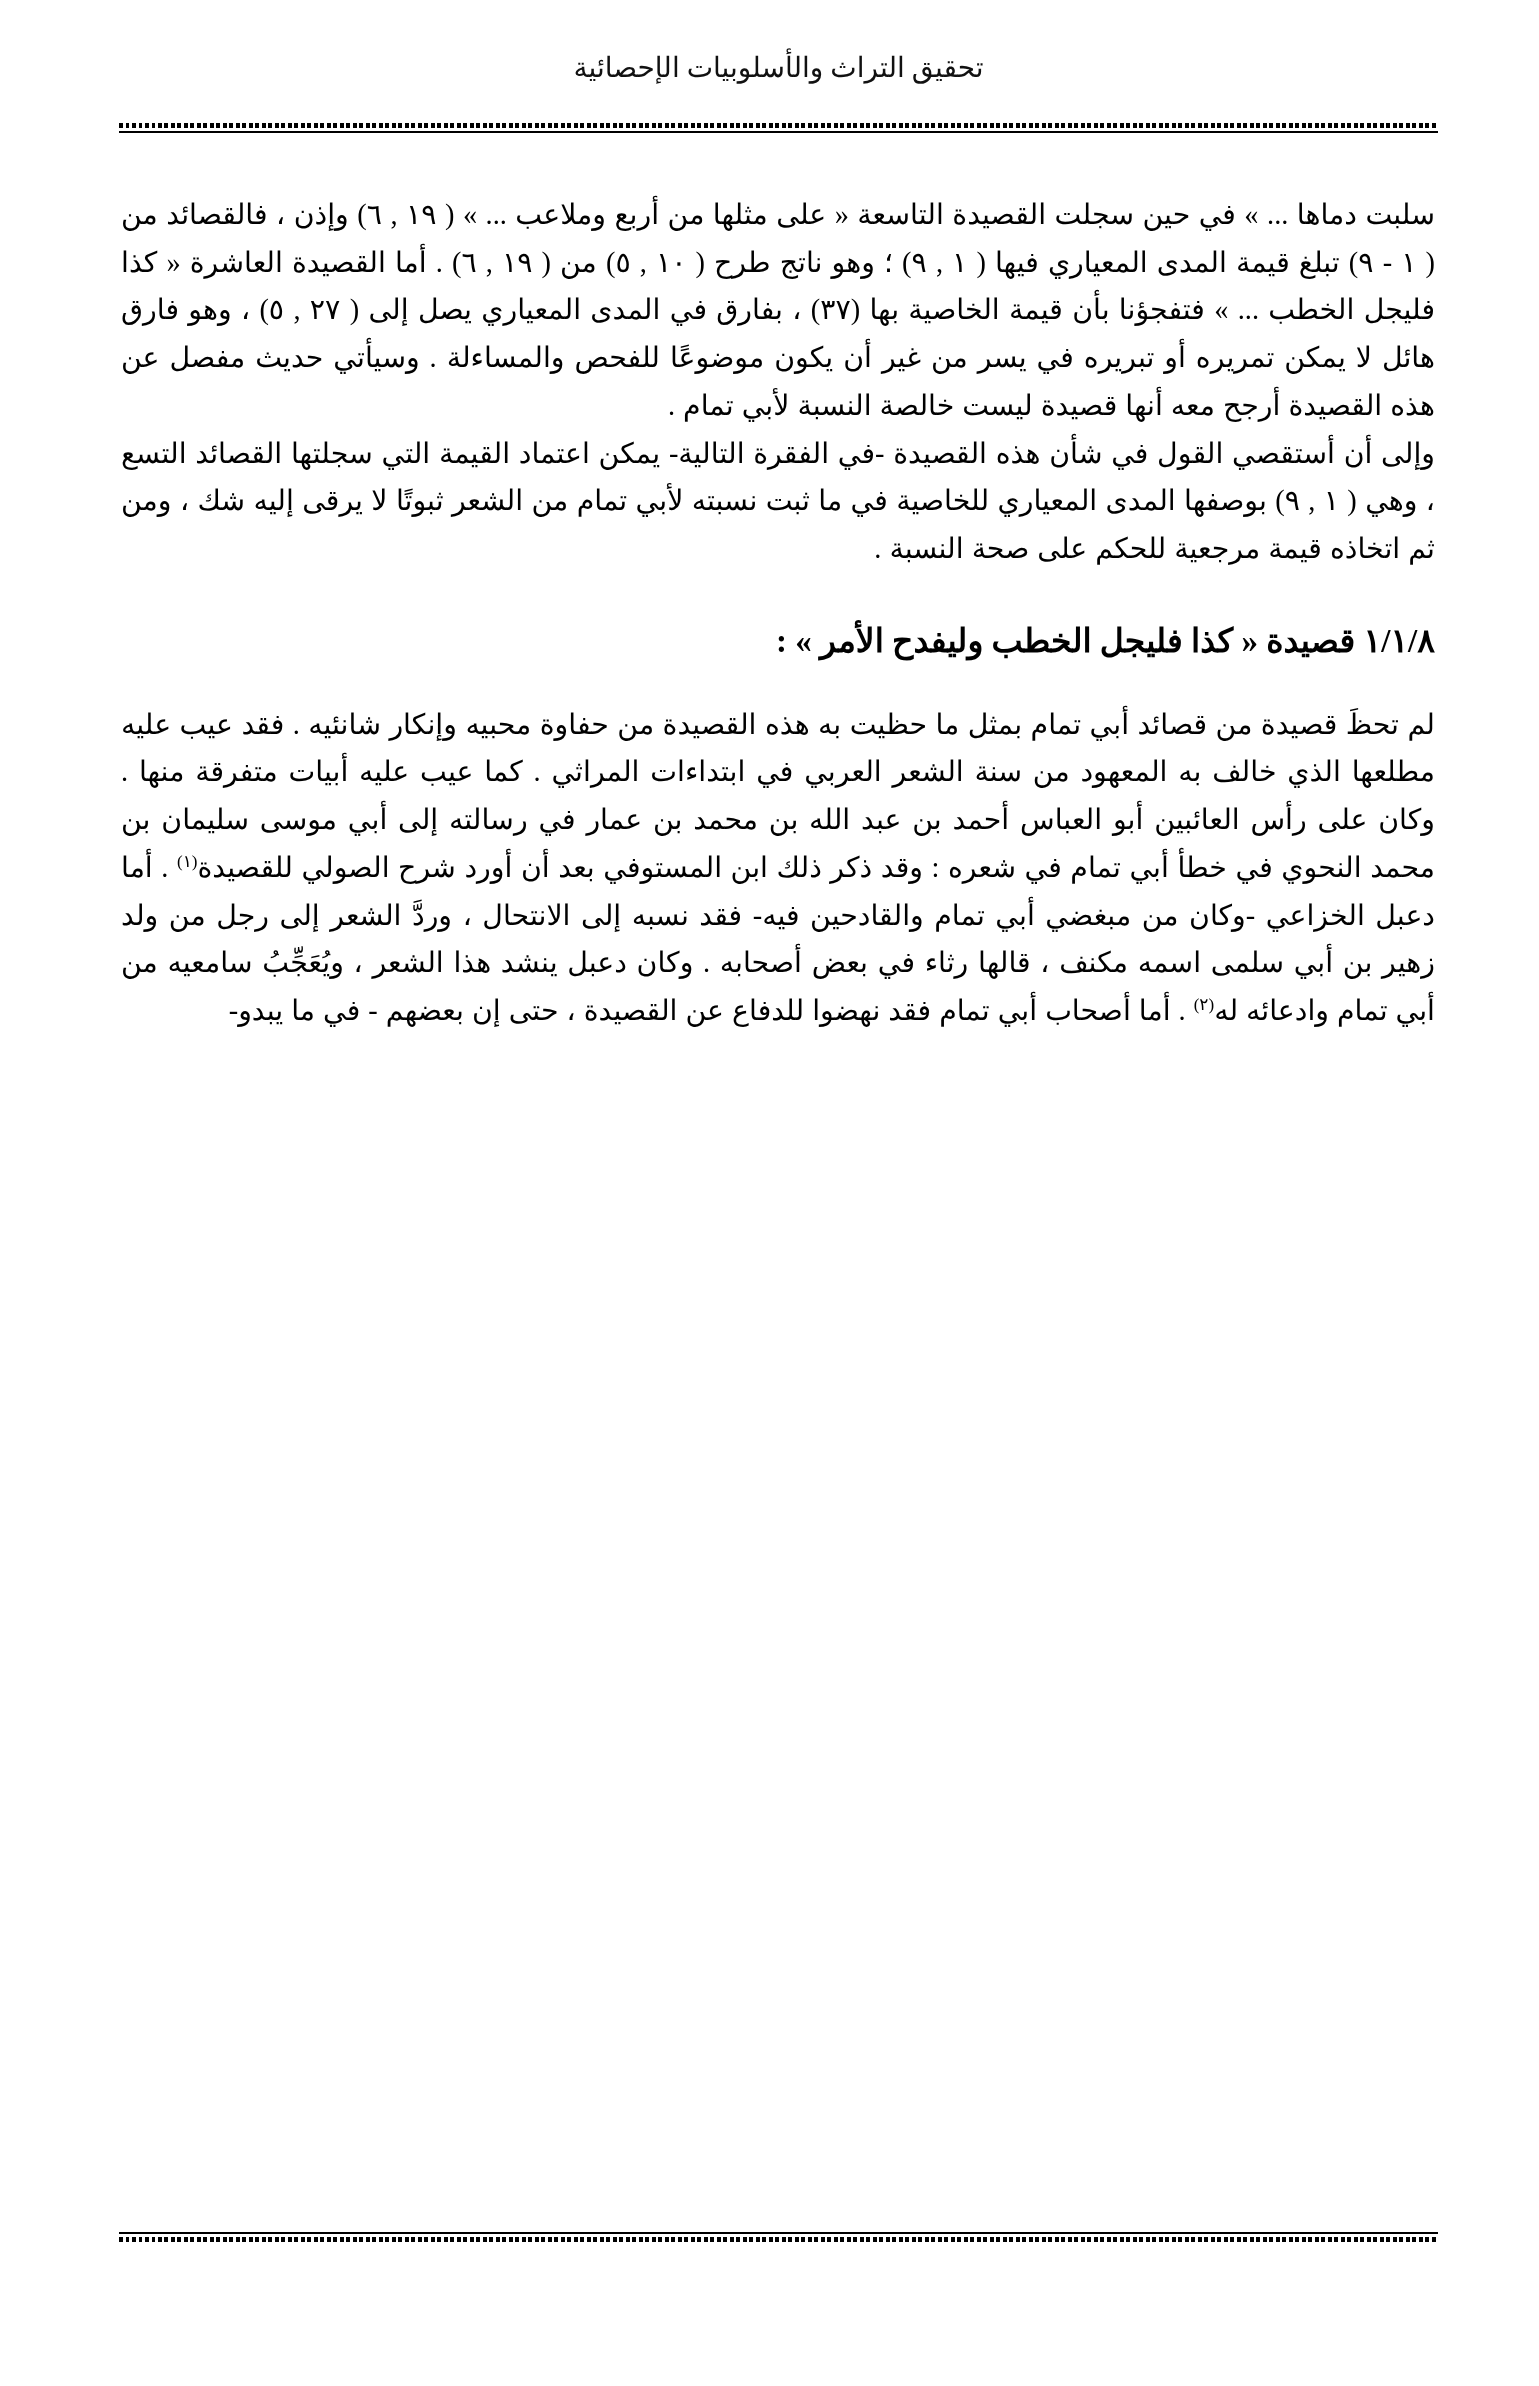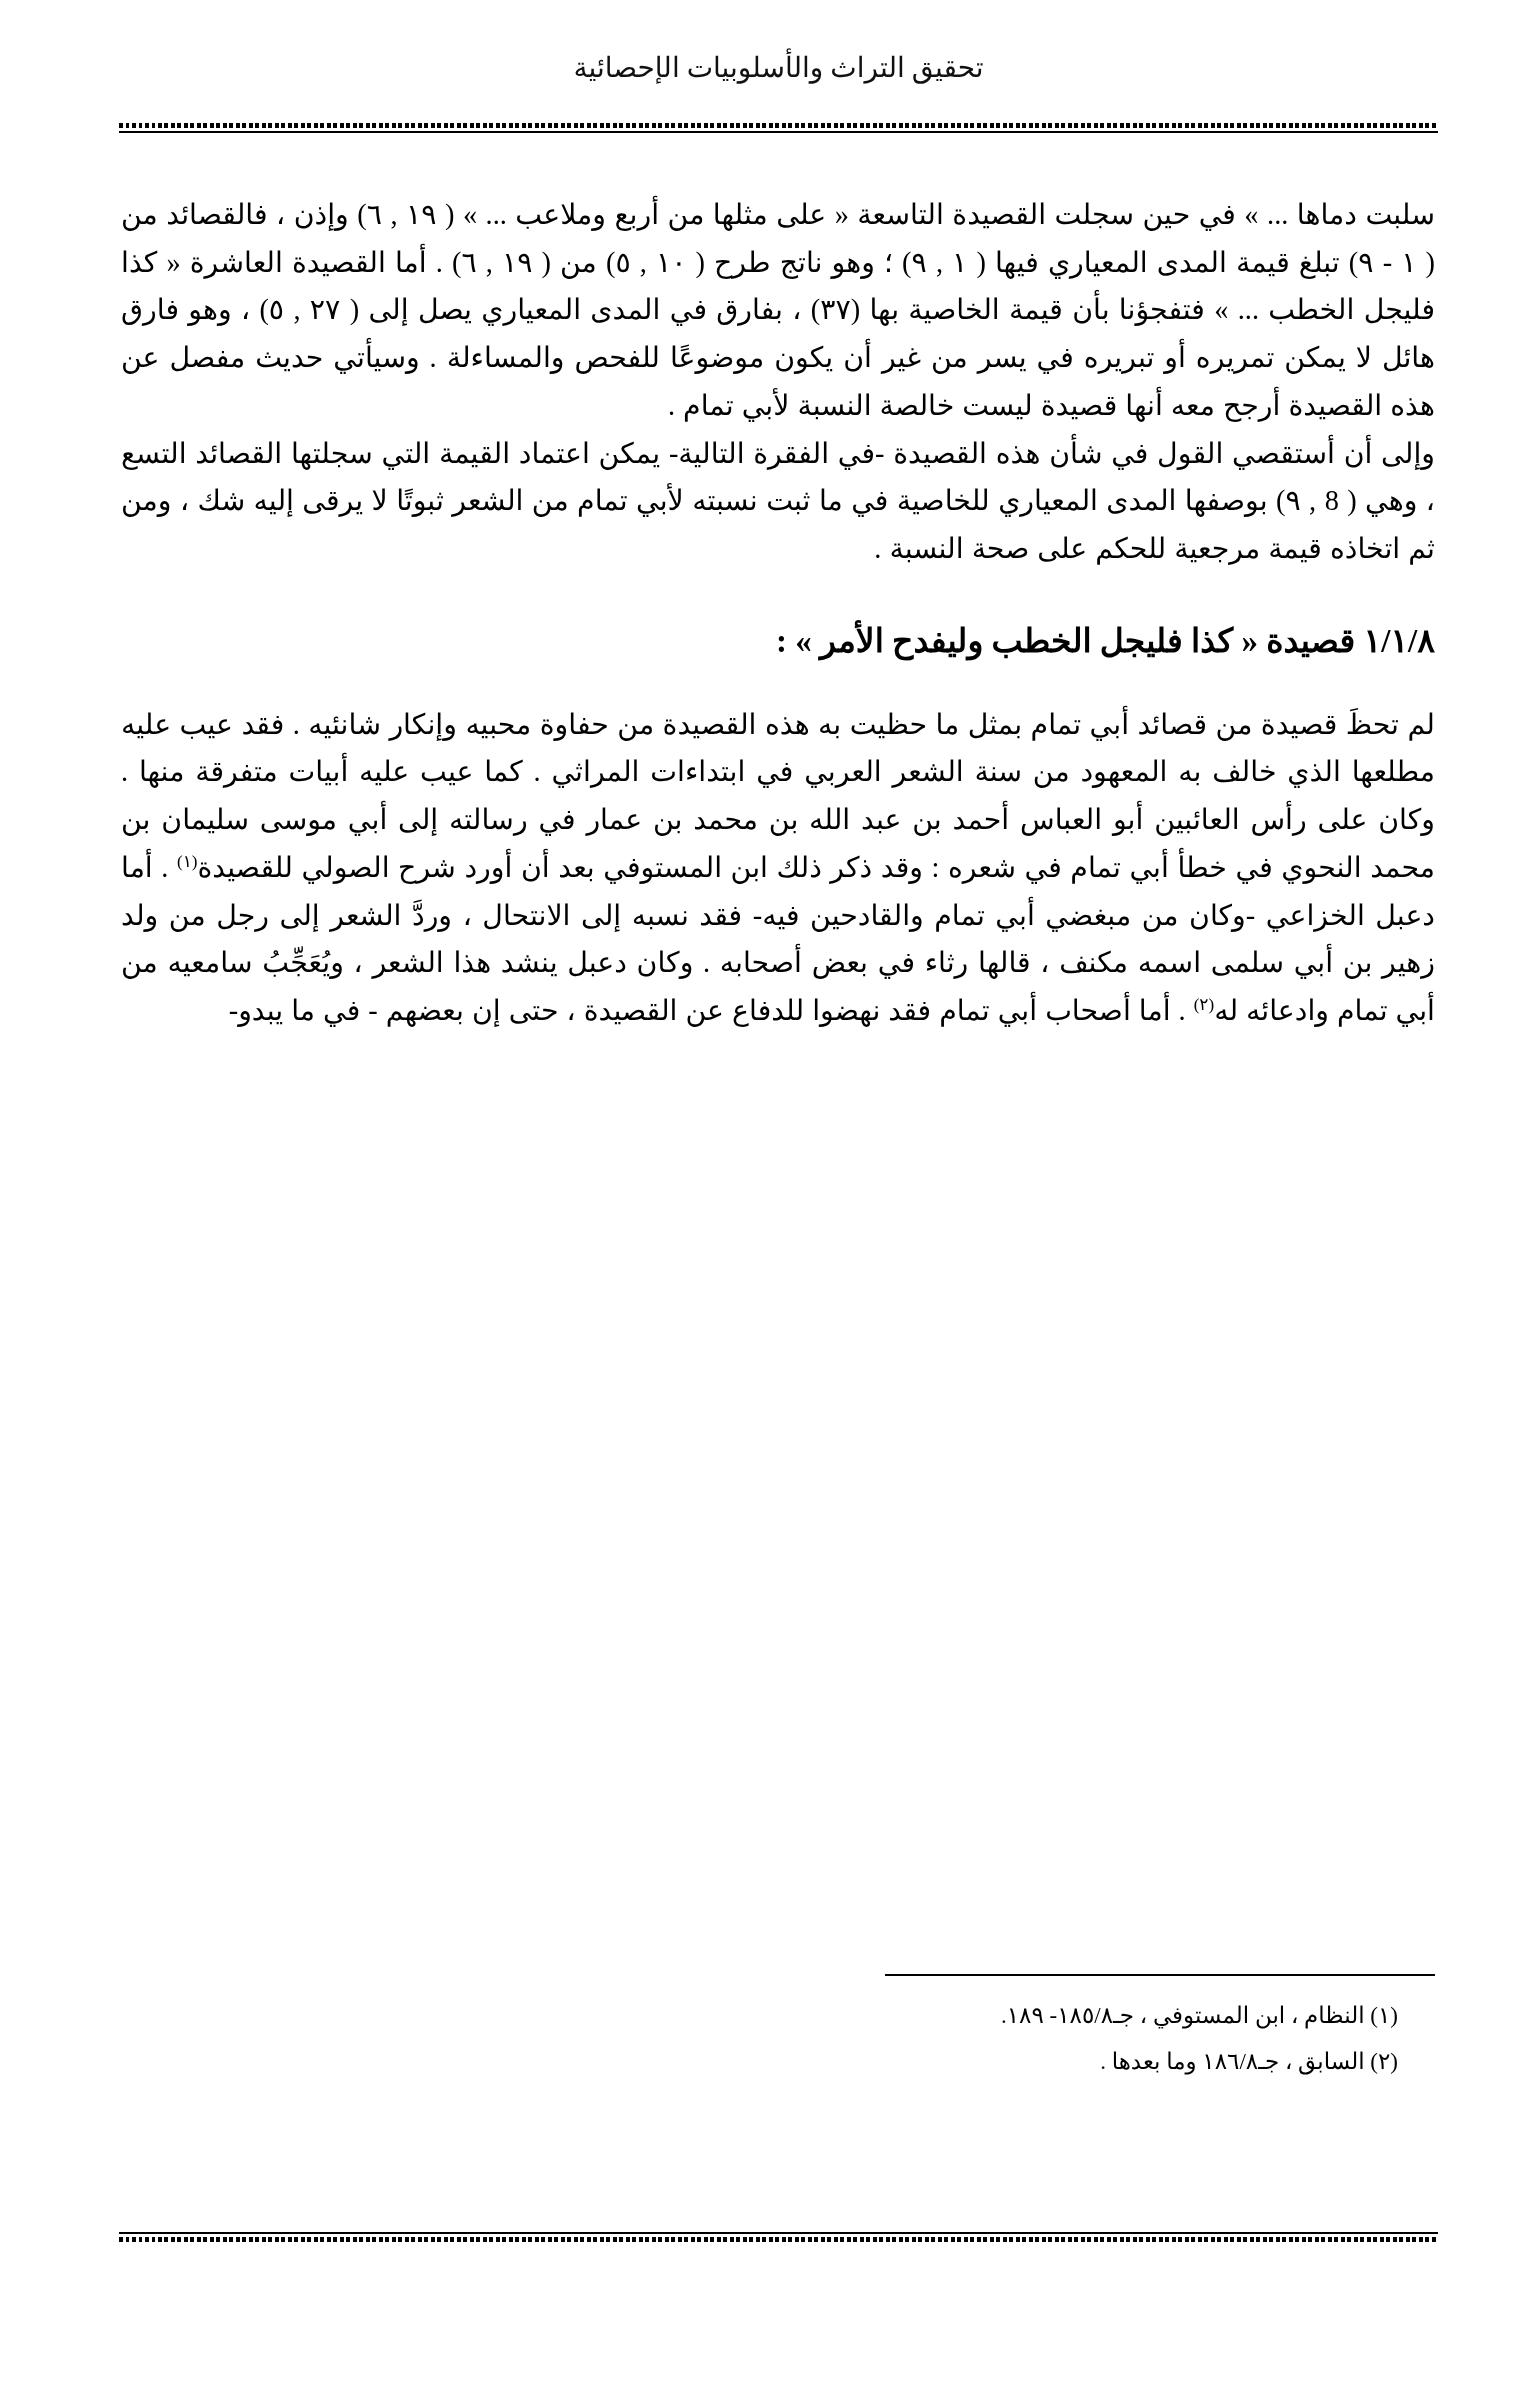--- a/index.html
+++ b/index.html
@@ -140,31 +140,26 @@
 <div class="page">
 
   <div class="header">تحقيق التراث والأسلوبيات الإحصائية</div>
   <div class="header-rule"></div>
   <div class="header-rule2"></div>
 
   <div class="content">
 
     <p class="body first">سلبت دماها ... » في حين سجلت القصيدة التاسعة « على مثلها من أربع وملاعب ... » ( ١٩ , ٦) وإذن ، فالقصائد من ( ١ - ٩) تبلغ قيمة المدى المعياري فيها ( ١ , ٩) ؛ وهو ناتج طرح ( ١٠ , ٥) من ( ١٩ , ٦) . أما القصيدة العاشرة « كذا فليجل الخطب ... » فتفجؤنا بأن قيمة الخاصية بها (٣٧) ، بفارق في المدى المعياري يصل إلى ( ٢٧ , ٥) ، وهو فارق هائل لا يمكن تمريره أو تبريره في يسر من غير أن يكون موضوعًا للفحص والمساءلة . وسيأتي حديث مفصل عن هذه القصيدة أرجح معه أنها قصيدة ليست خالصة النسبة لأبي تمام .</p>
 
-    <p class="body">وإلى أن أستقصي القول في شأن هذه القصيدة -في الفقرة التالية- يمكن اعتماد القيمة التي سجلتها القصائد التسع ، وهي ( 8 , ٩) بوصفها المدى المعياري للخاصية في ما ثبت نسبته لأبي تمام من الشعر ثبوتًا لا يرقى إليه شك ، ومن ثم اتخاذه قيمة مرجعية للحكم على صحة النسبة .</p>
+    <p class="body">وإلى أن أستقصي القول في شأن هذه القصيدة -في الفقرة التالية- يمكن اعتماد القيمة التي سجلتها القصائد التسع ، وهي ( ١ , ٩) بوصفها المدى المعياري للخاصية في ما ثبت نسبته لأبي تمام من الشعر ثبوتًا لا يرقى إليه شك ، ومن ثم اتخاذه قيمة مرجعية للحكم على صحة النسبة .</p>
 
     <h2 class="section-title">١/١/٨ قصيدة « كذا فليجل الخطب وليفدح الأمر » :</h2>
 
     <p class="body"><span>لم تحظَ قصيدة من قصائد أبي تمام بمثل ما حظيت به هذه القصيدة من حفاوة محبيه وإنكار شانئيه . فقد عيب عليه مطلعها الذي خالف به المعهود من سنة الشعر العربي في ابتداءات المراثي . كما عيب عليه أبيات متفرقة منها . وكان على رأس العائبين أبو العباس أحمد بن عبد الله بن محمد بن عمار في رسالته إلى أبي موسى سليمان بن محمد النحوي في خطأ أبي تمام في شعره : وقد ذكر ذلك ابن المستوفي بعد أن أورد شرح الصولي للقصيدة</span><sup>(١)</sup><span> . أما دعبل الخزاعي -وكان من مبغضي أبي تمام والقادحين فيه- فقد نسبه إلى الانتحال ، وردَّ الشعر إلى رجل من ولد زهير بن أبي سلمى اسمه مكنف ، قالها رثاء في بعض أصحابه . وكان دعبل ينشد هذا الشعر ، ويُعَجِّبُ سامعيه من أبي تمام وادعائه له</span><sup>(٢)</sup><span> . أما أصحاب أبي تمام فقد نهضوا للدفاع عن القصيدة ، حتى إن بعضهم - في ما يبدو-</span></p>
 
   </div>
 
-  <div class="footnote-area">
-    <div class="footnote-rule"></div>
-    <p class="footnote">(١) النظام ، ابن المستوفي ، جـ١٨٥/٨- ١٨٩.</p>
-    <p class="footnote">(٢) السابق ، جـ١٨٦/٨ وما بعدها .</p>
-  </div>
 
   <div class="footer-rule2"></div>
   <div class="footer-rule"></div>
 
 </div>
 
 
 </body></html>

